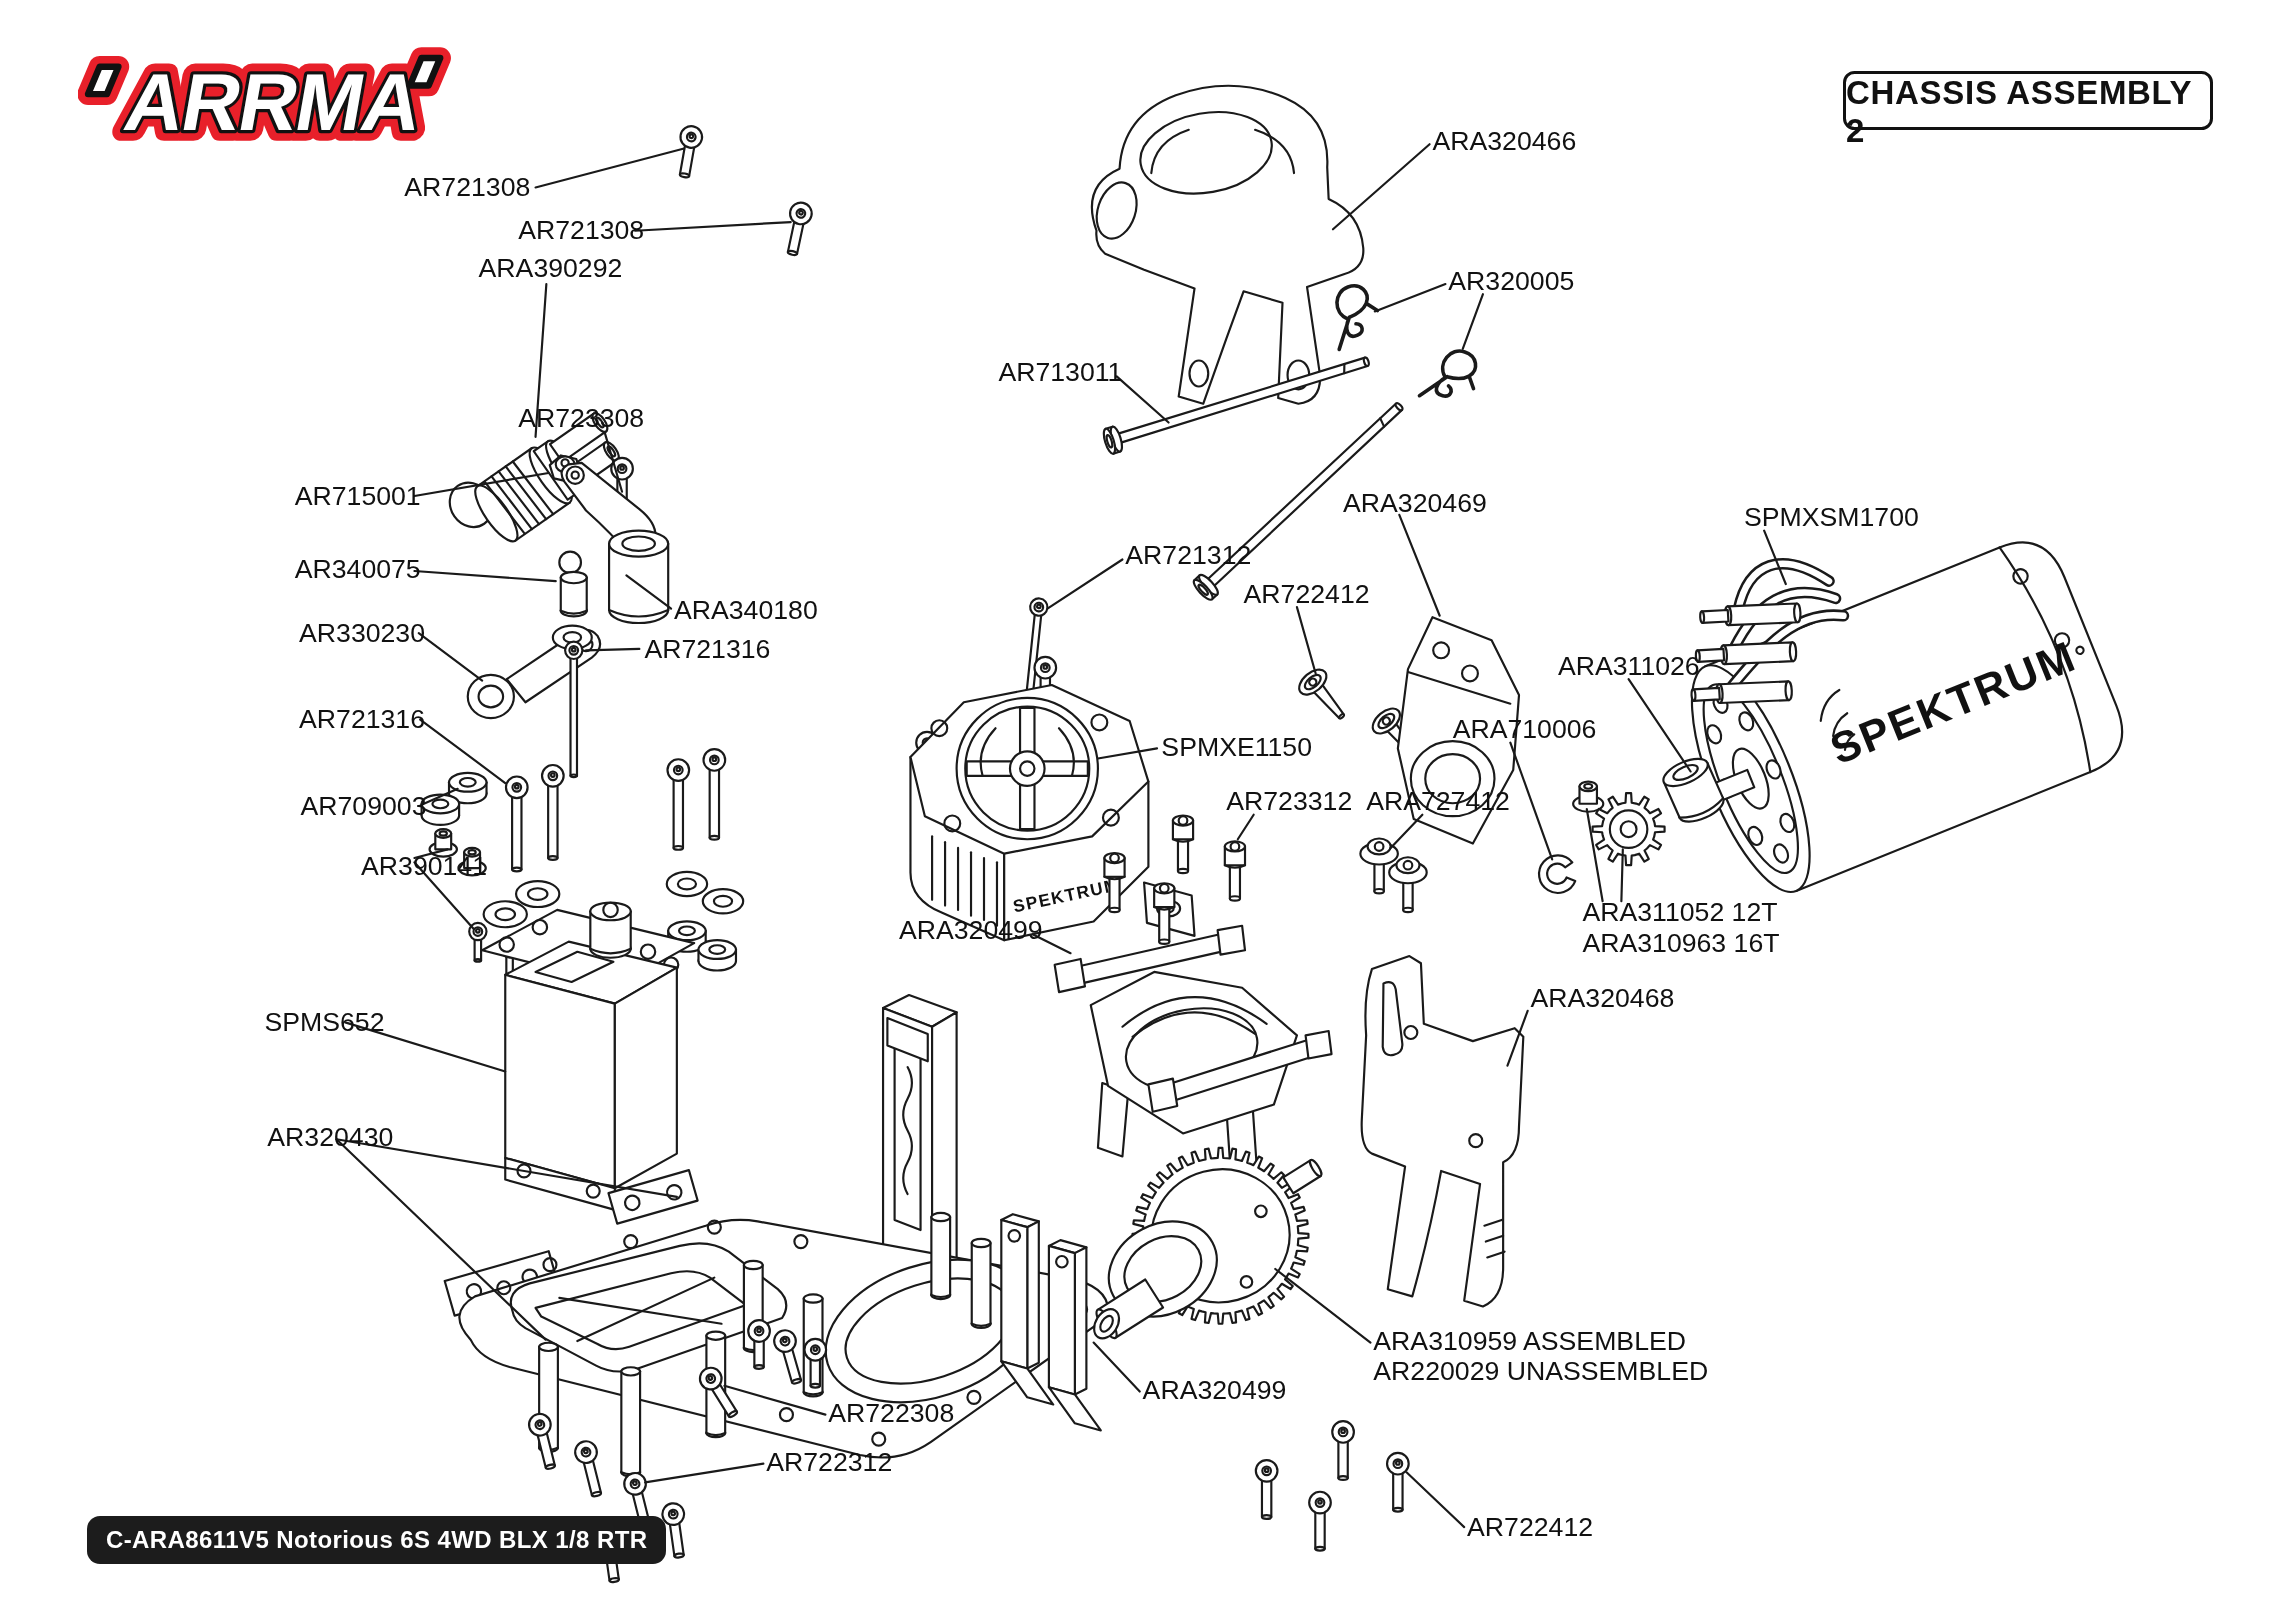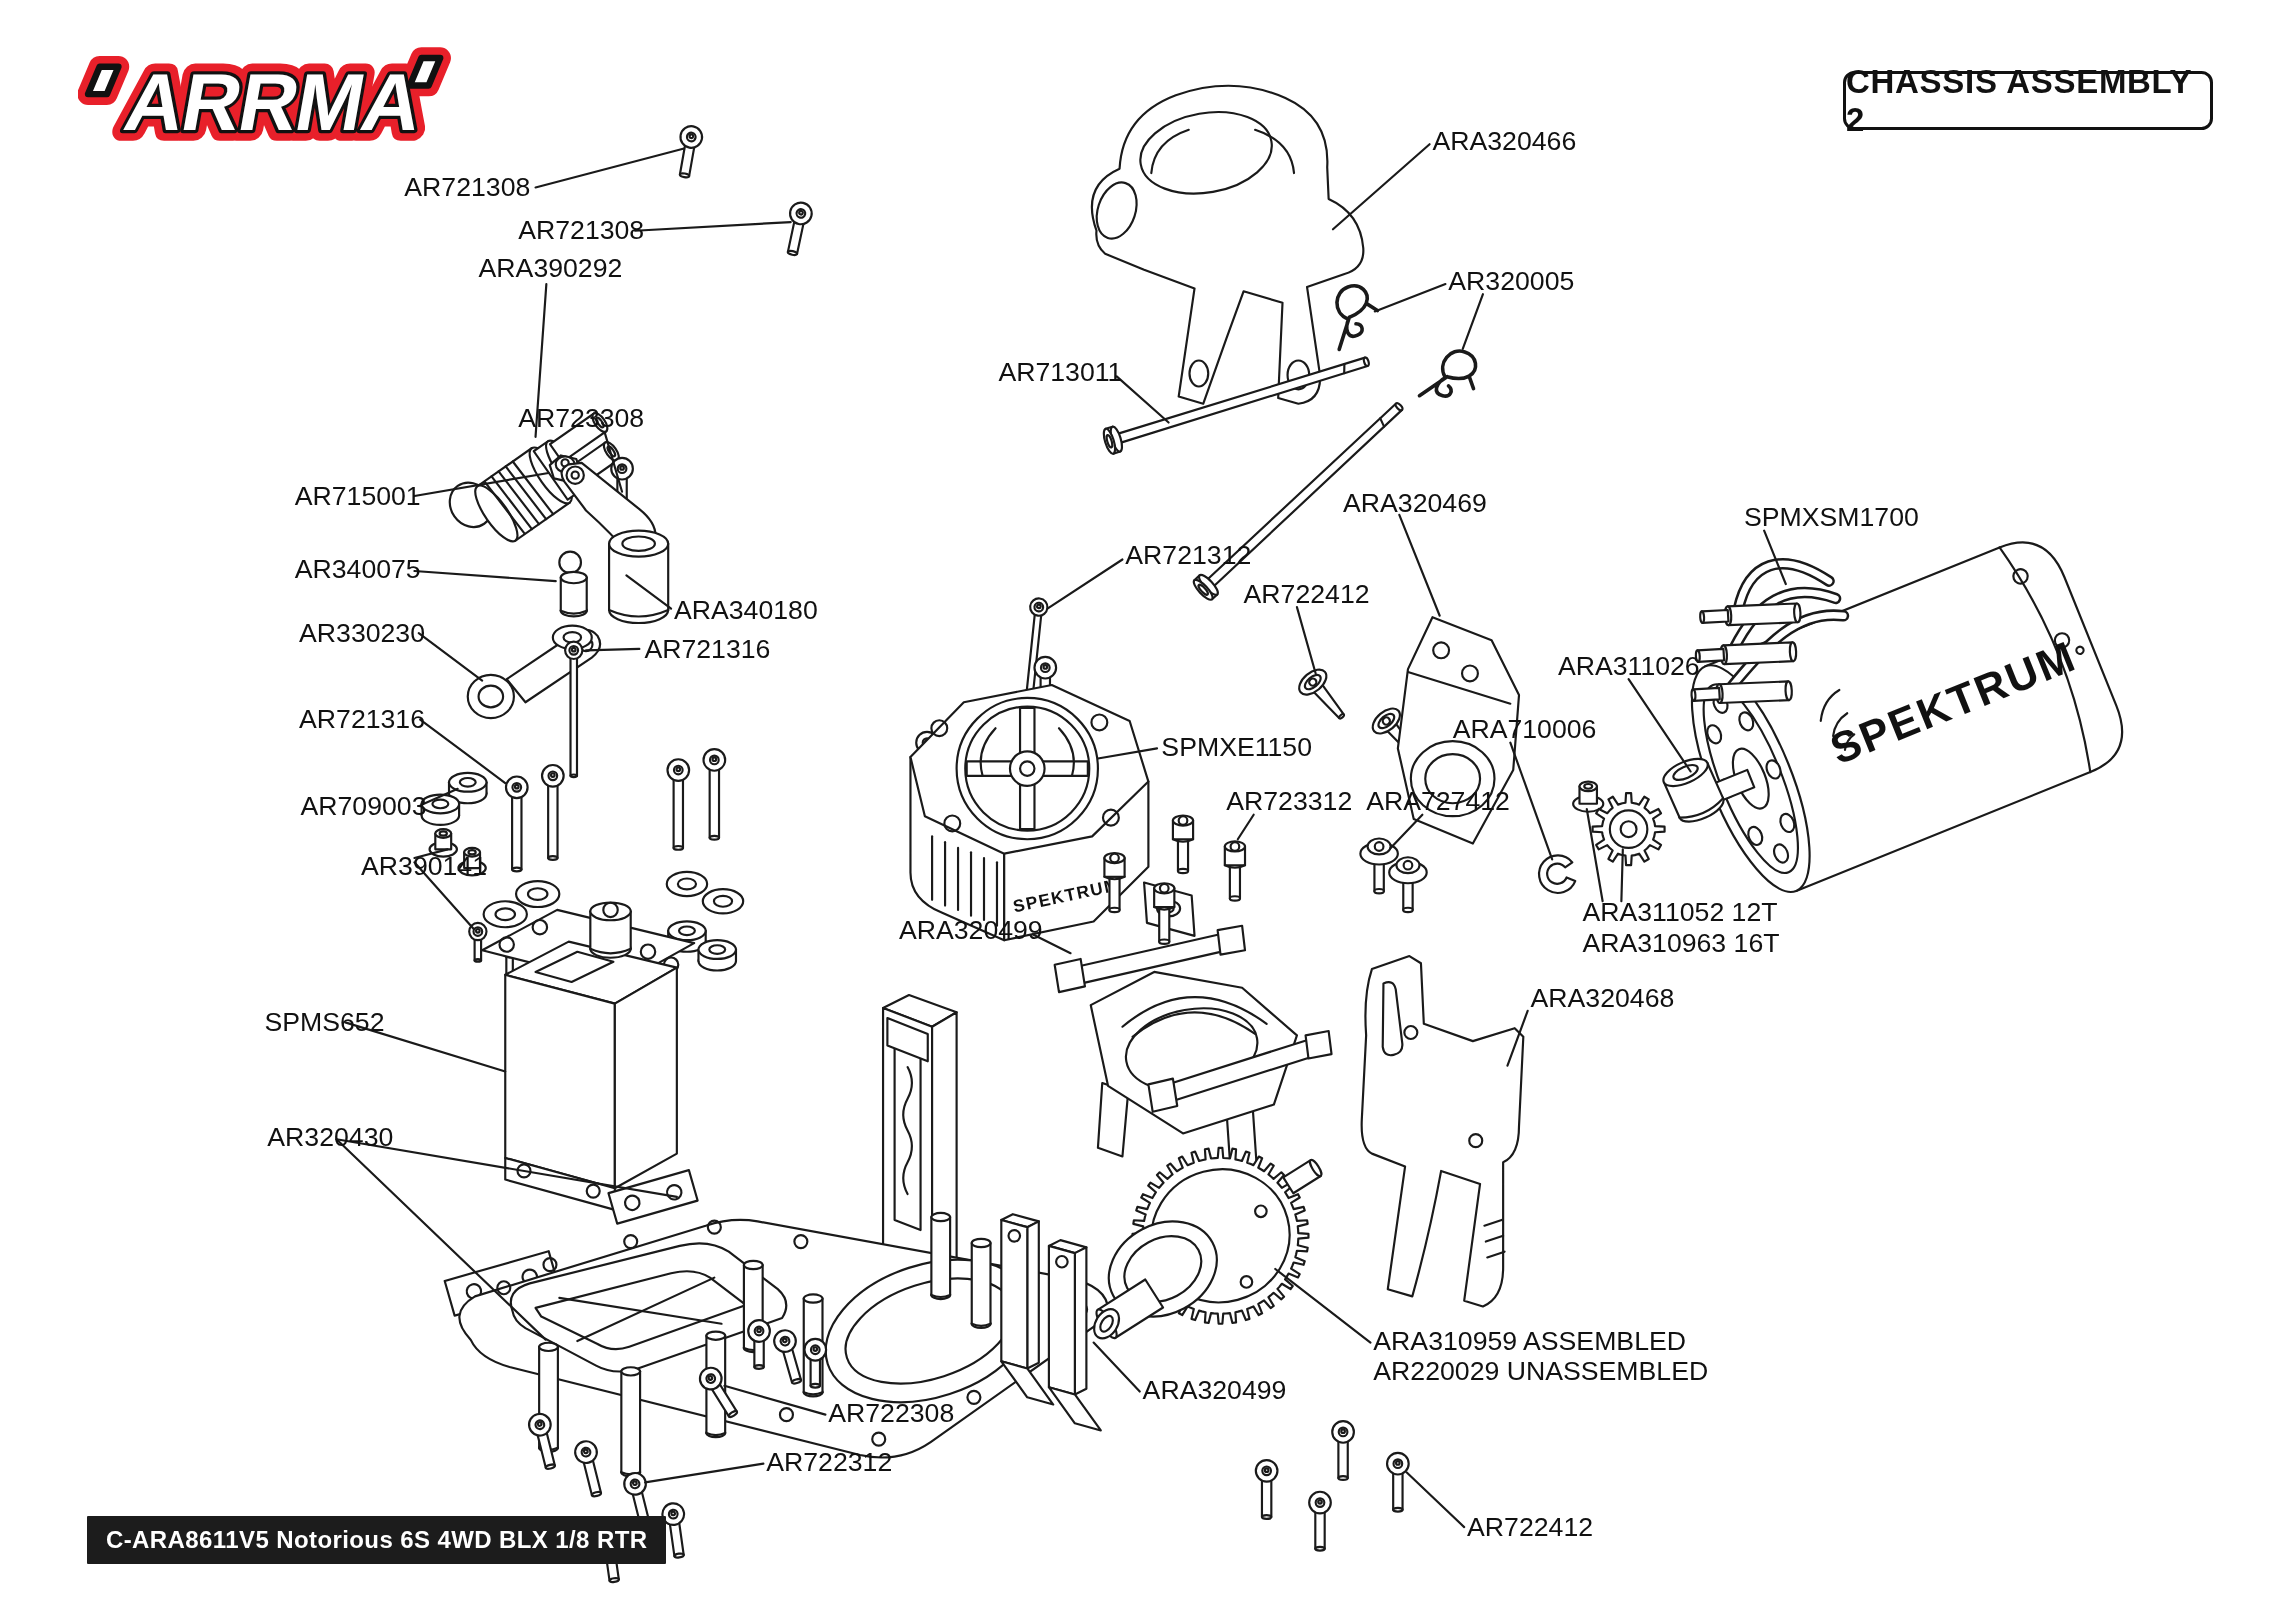--- a/index.html
+++ b/index.html
@@ -3,24 +3,24 @@
 <meta charset="utf-8">
 <style>
   html,body{margin:0;padding:0;background:#fff;}
   #page{position:relative;width:2273px;height:1623px;background:#ffffff;overflow:hidden;
         font-family:"Liberation Sans",sans-serif;}
   #diagram{position:absolute;left:0;top:0;}
   .lbl{font-family:"Liberation Sans",sans-serif;font-size:37px;fill:#111;}
   .ldr{stroke:#1a1a1a;stroke-width:3;fill:none;}
   .ptxt{fill:#111;font-family:"Liberation Sans",sans-serif;}
   #title-box{position:absolute;left:1843px;top:71px;width:364px;height:53px;border:3.6px solid #111;
-             border-radius:11.5px;display:flex;align-items:center;justify-content:center;
+             border-radius:11.5px;display:flex;align-items:flex-start;justify-content:center;
              font-size:33px;font-weight:bold;color:#111;letter-spacing:0.7px;background:#fff;}
   #footer-badge{position:absolute;left:87px;top:1516px;background:#1c1c1c;color:#fff;
-             border-radius:1px;padding:10px 19px;font-size:24px;font-weight:bold;letter-spacing:0.4px;}
+             border-radius:13px;padding:10px 19px;font-size:24px;font-weight:bold;letter-spacing:0.4px;}
   #logo{position:absolute;left:78px;top:42px;}
   .logoR{stroke:#e8202a;stroke-width:30;fill:#e8202a;stroke-linejoin:round;}
   .logoK{stroke:#111;stroke-width:9;fill:#ffffff;stroke-linejoin:round;}
   .logoK text,.logoR text{font-family:"Liberation Sans",sans-serif;font-weight:bold;font-size:112px;letter-spacing:-2px;}
   .logoR text{paint-order:stroke;}
   .logoK text{paint-order:stroke;}
 </style>
 </head>
 <body>
 

